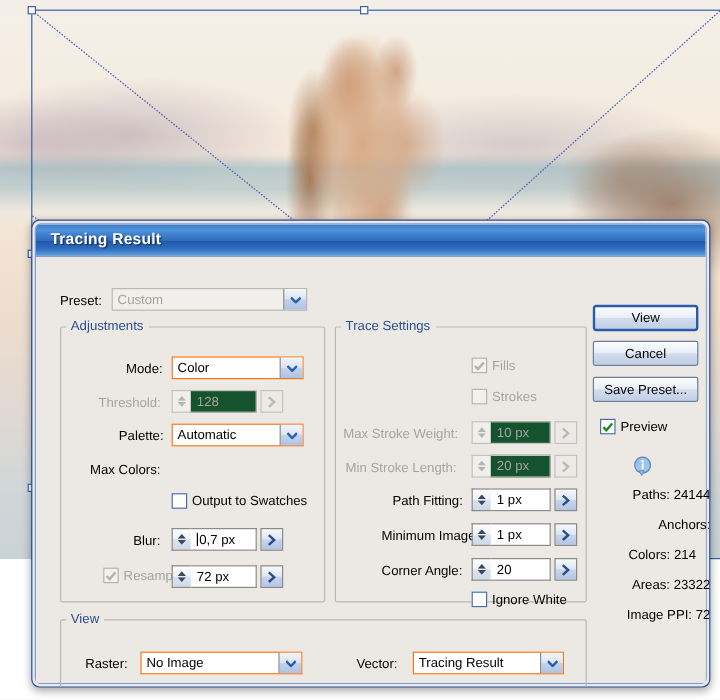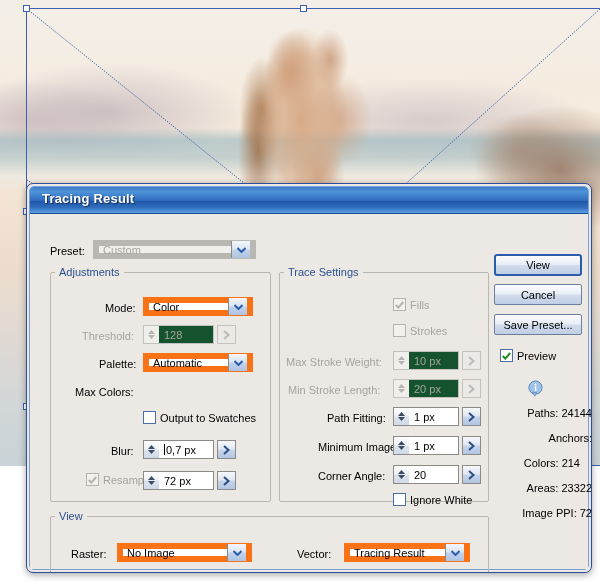--- a/index.html
+++ b/index.html
@@ -88,21 +88,21 @@
   fieldset.group{
     position:absolute;margin:0;padding:0;
     border:1px solid #b9b7b2;border-radius:2px;background:transparent;
   }
   fieldset.group > legend{
     margin-left:4px;padding:0 4px;font-size:11px;color:#2b4f8f;
   }
 
   .combo{
     position:absolute;height:19px;box-sizing:border-box;
-    border:6px solid #f97316;background:#ffffff;display:flex;align-items:center;
+    border:1px solid #f97316;background:#ffffff;display:flex;align-items:center;
   }
   .combo .txt{flex:1;font-size:11px;color:#000;padding-left:4px;overflow:hidden;white-space:nowrap;}
   .combo.dis{background:#f0efec;border-color:#b9b7b2;}
   .combo.dis .txt{color:#a6a49f;}
   .combo .arrow{
     width:18px;height:17px;flex:none;
     background:linear-gradient(to bottom,#f4f6fa 0%,#dbe4f2 48%,#c3d2ea 52%,#aec3e2 100%);
     border-left:1px solid #8c8a86;
     display:flex;align-items:center;justify-content:center;
   }

